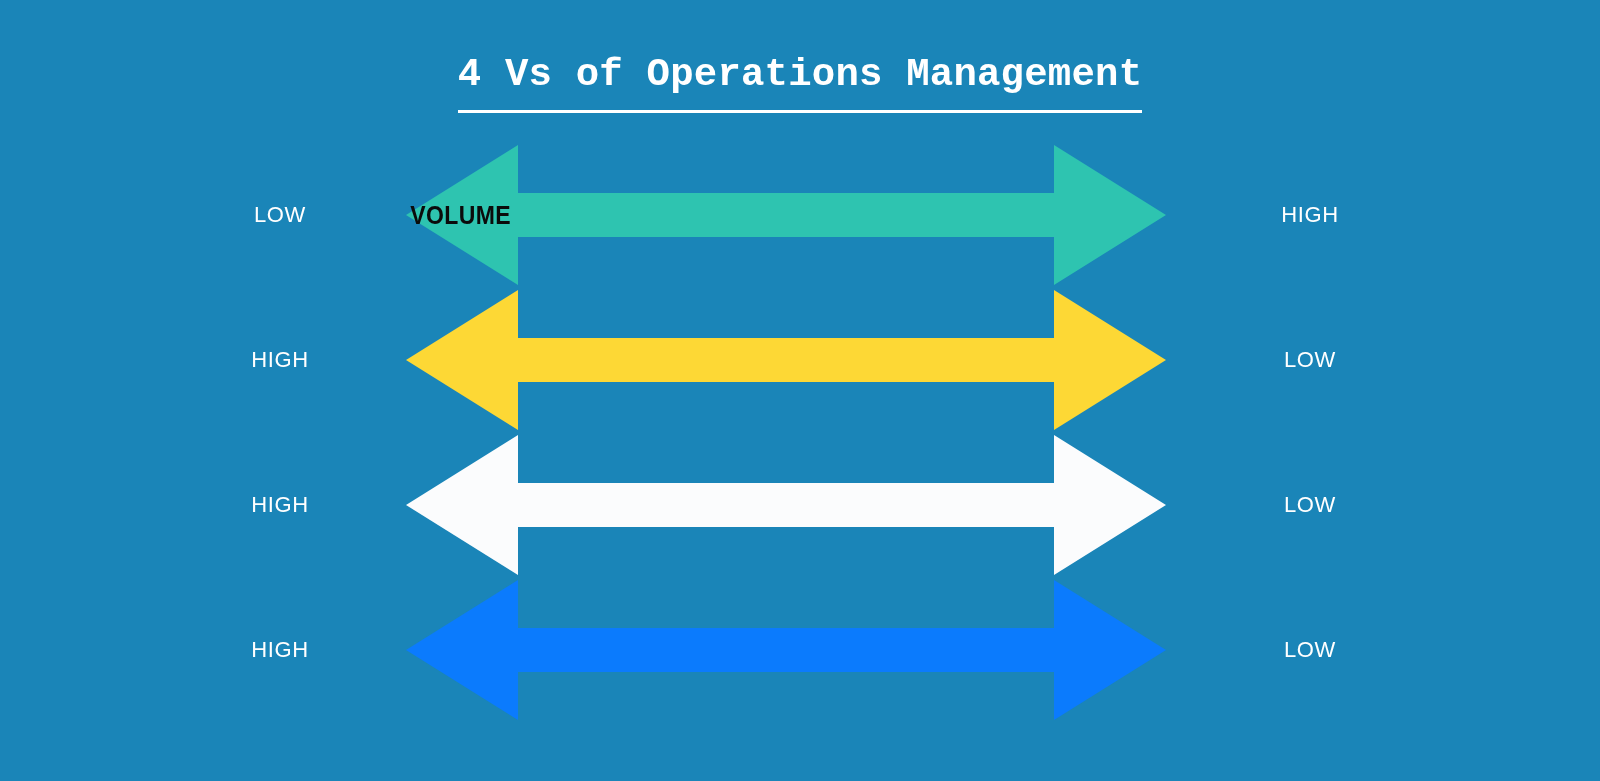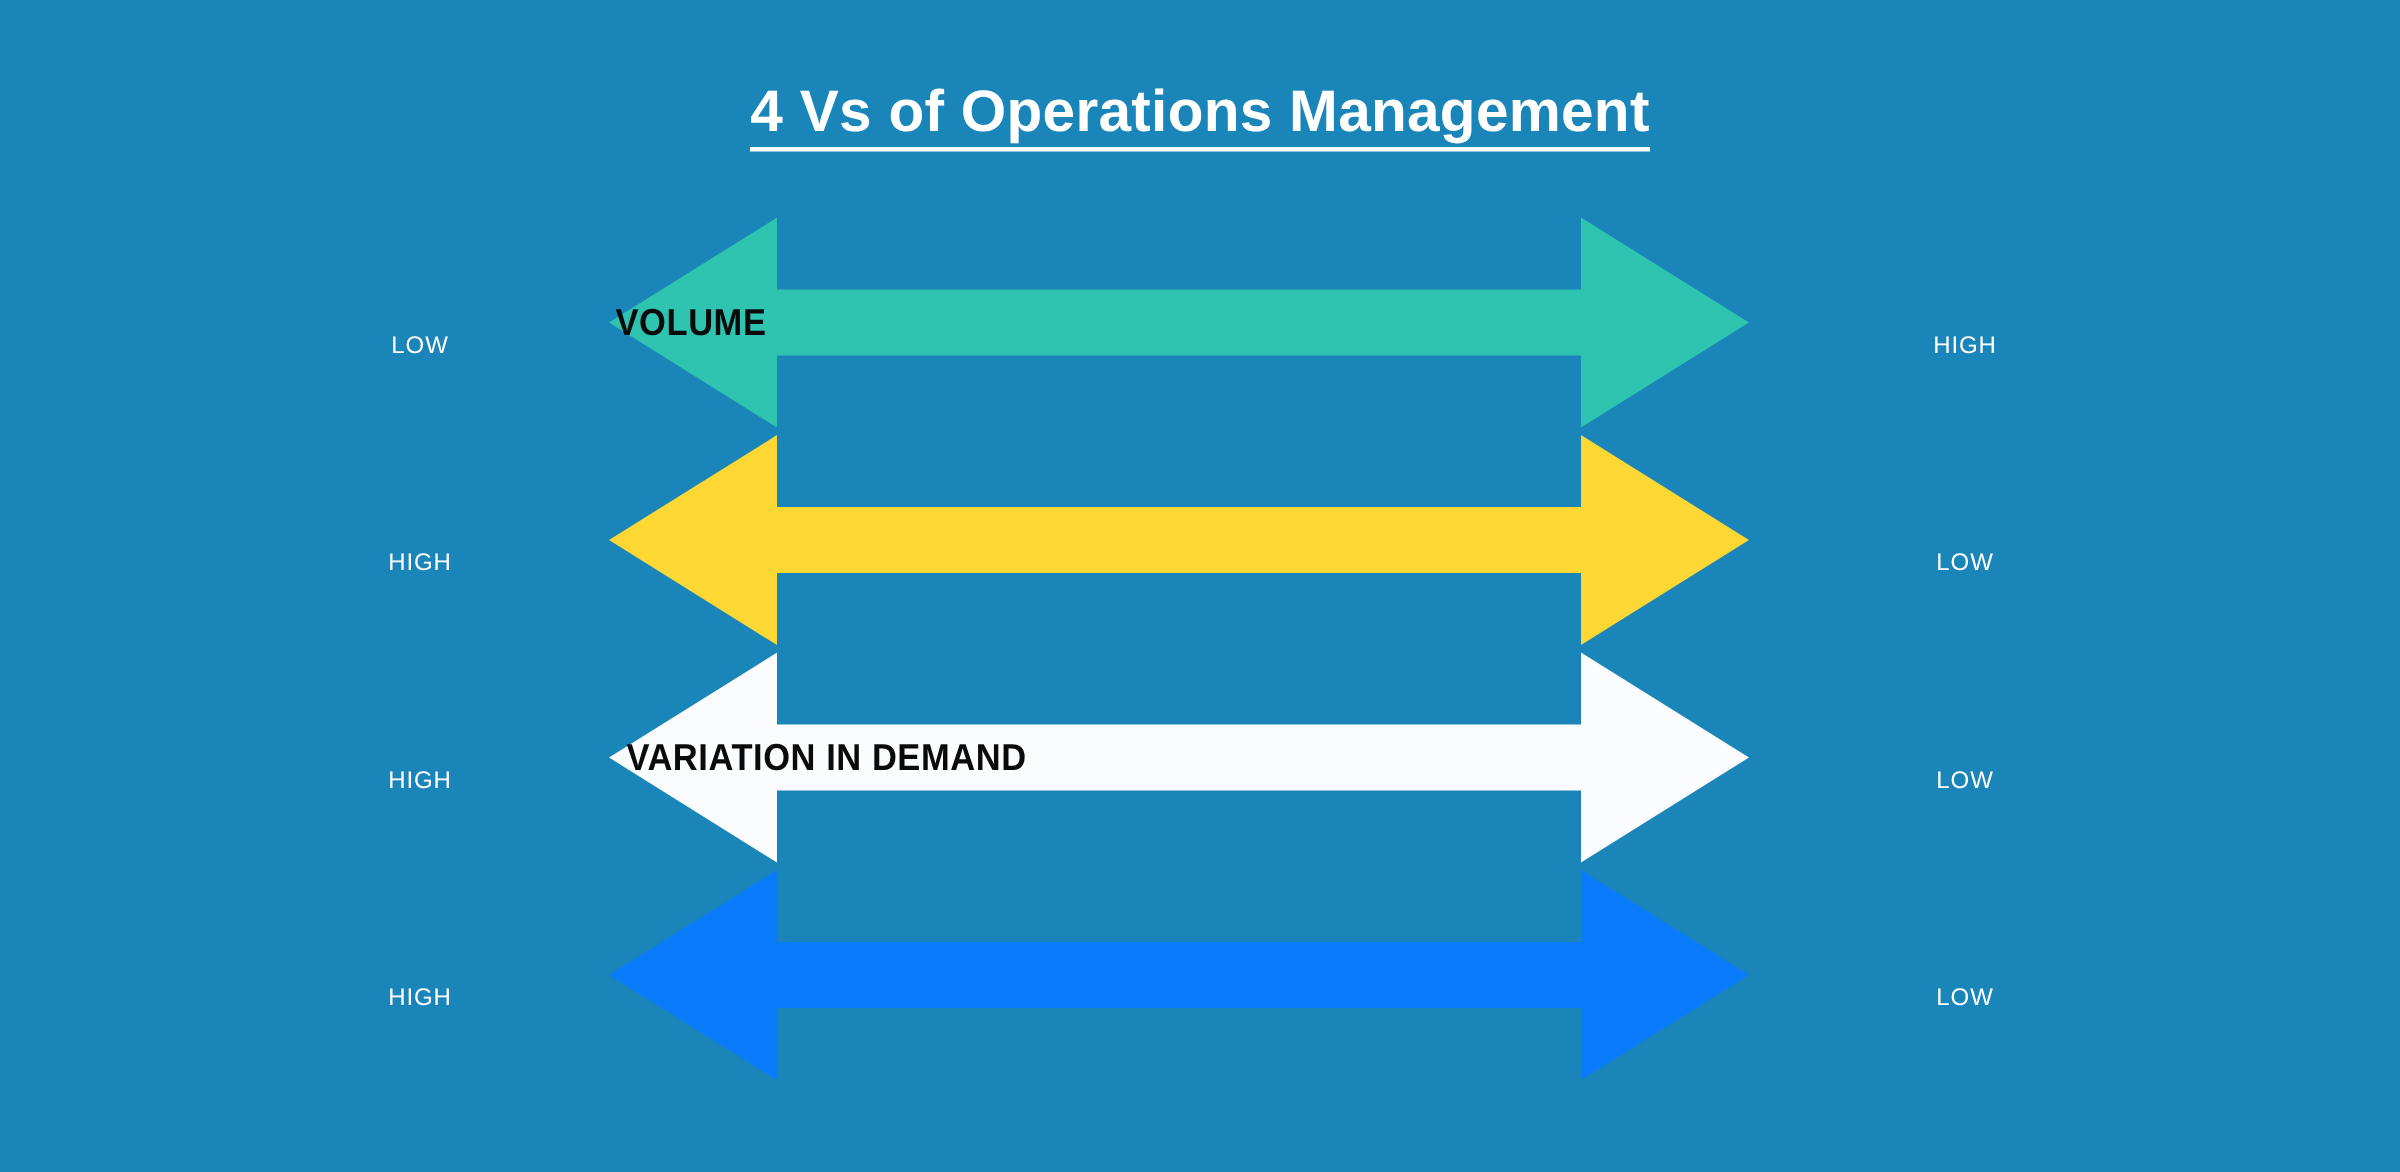--- a/index.html
+++ b/index.html
@@ -33,45 +33,46 @@
     text-align: center;
   }
   .title-text {
     display: inline-block;
     color: #ffffff;
     font-size: 39px;
     font-weight: 700;
     letter-spacing: 0.2px;
     line-height: 1.1;
     border-bottom: 3px solid #ffffff;
-    padding-bottom: 1px;
+    padding-bottom: 13px;
     white-space: nowrap;
+    font-family: Liberation Mono, monospace;
   }
 
   
   .arrow-row {
     position: absolute;
     left: 0;
     width: 1600px;
     height: 150px;
   }
   .arrow-row.r0 { top: 140px; }
   .arrow-row.r1 { top: 285px; }
   .arrow-row.r2 { top: 430px; }
   .arrow-row.r3 { top: 575px; }
 
   
   .side-label {
     position: absolute;
-    top: 16px;
+    top: 0;
     height: 150px;
     display: flex;
     align-items: center;
     color: #ffffff;
-    font-size: 16px;
+    font-size: 22px;
     font-weight: 400;
     letter-spacing: 0.6px;
     white-space: nowrap;
   }
   .side-label.left  { left: 160px;  width: 240px; justify-content: center; }
   .side-label.right { left: 1190px; width: 240px; justify-content: center; }
 
   
   .arrow-svg {
     position: absolute;
@@ -137,23 +138,20 @@
     <div class="side-label right" style="color: rgb(255, 255, 255);">LOW</div>
   </div>
 
   <div class="arrow-row r2">
     <div class="side-label left" style="color: rgb(255, 255, 255);">HIGH</div>
 
     <svg class="arrow-svg" viewBox="0 0 760 150" preserveAspectRatio="none">
       <polygon points="0,75 112,5 112,53 648,53 648,5 760,75 648,145 648,97 112,97 112,145" fill="#fbfcfd"></polygon>
     </svg>
 
-    <div class="arrow-caption">
-      <span style="color: rgb(11, 11, 11);">VARIATION IN DEMAND</span>
-    </div>
 
     <div class="side-label right" style="color: rgb(255, 255, 255);">LOW</div>
   </div>
 
   <div class="arrow-row r3">
     <div class="side-label left" style="color: rgb(255, 255, 255);">HIGH</div>
 
     <svg class="arrow-svg" viewBox="0 0 760 150" preserveAspectRatio="none">
       <polygon points="0,75 112,5 112,53 648,53 648,5 760,75 648,145 648,97 112,97 112,145" fill="#0b7bfd"></polygon>
     </svg>

